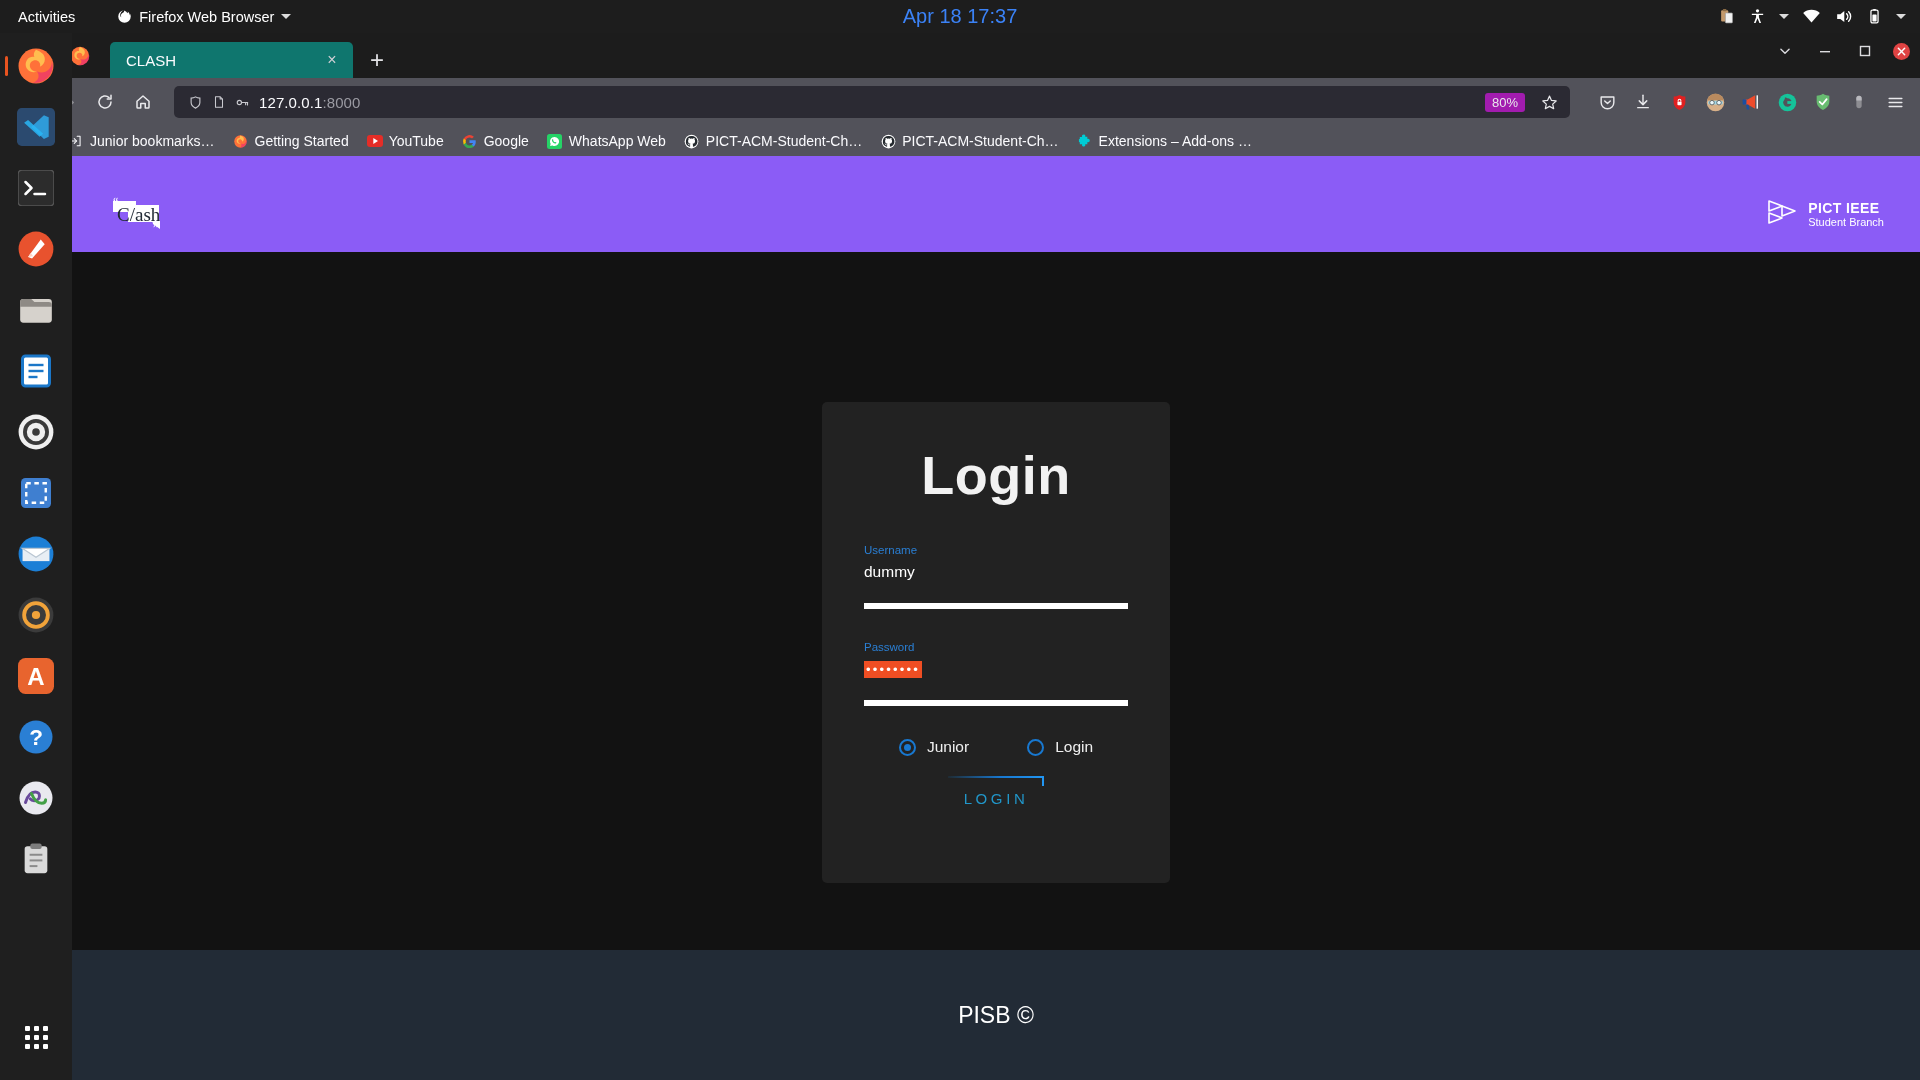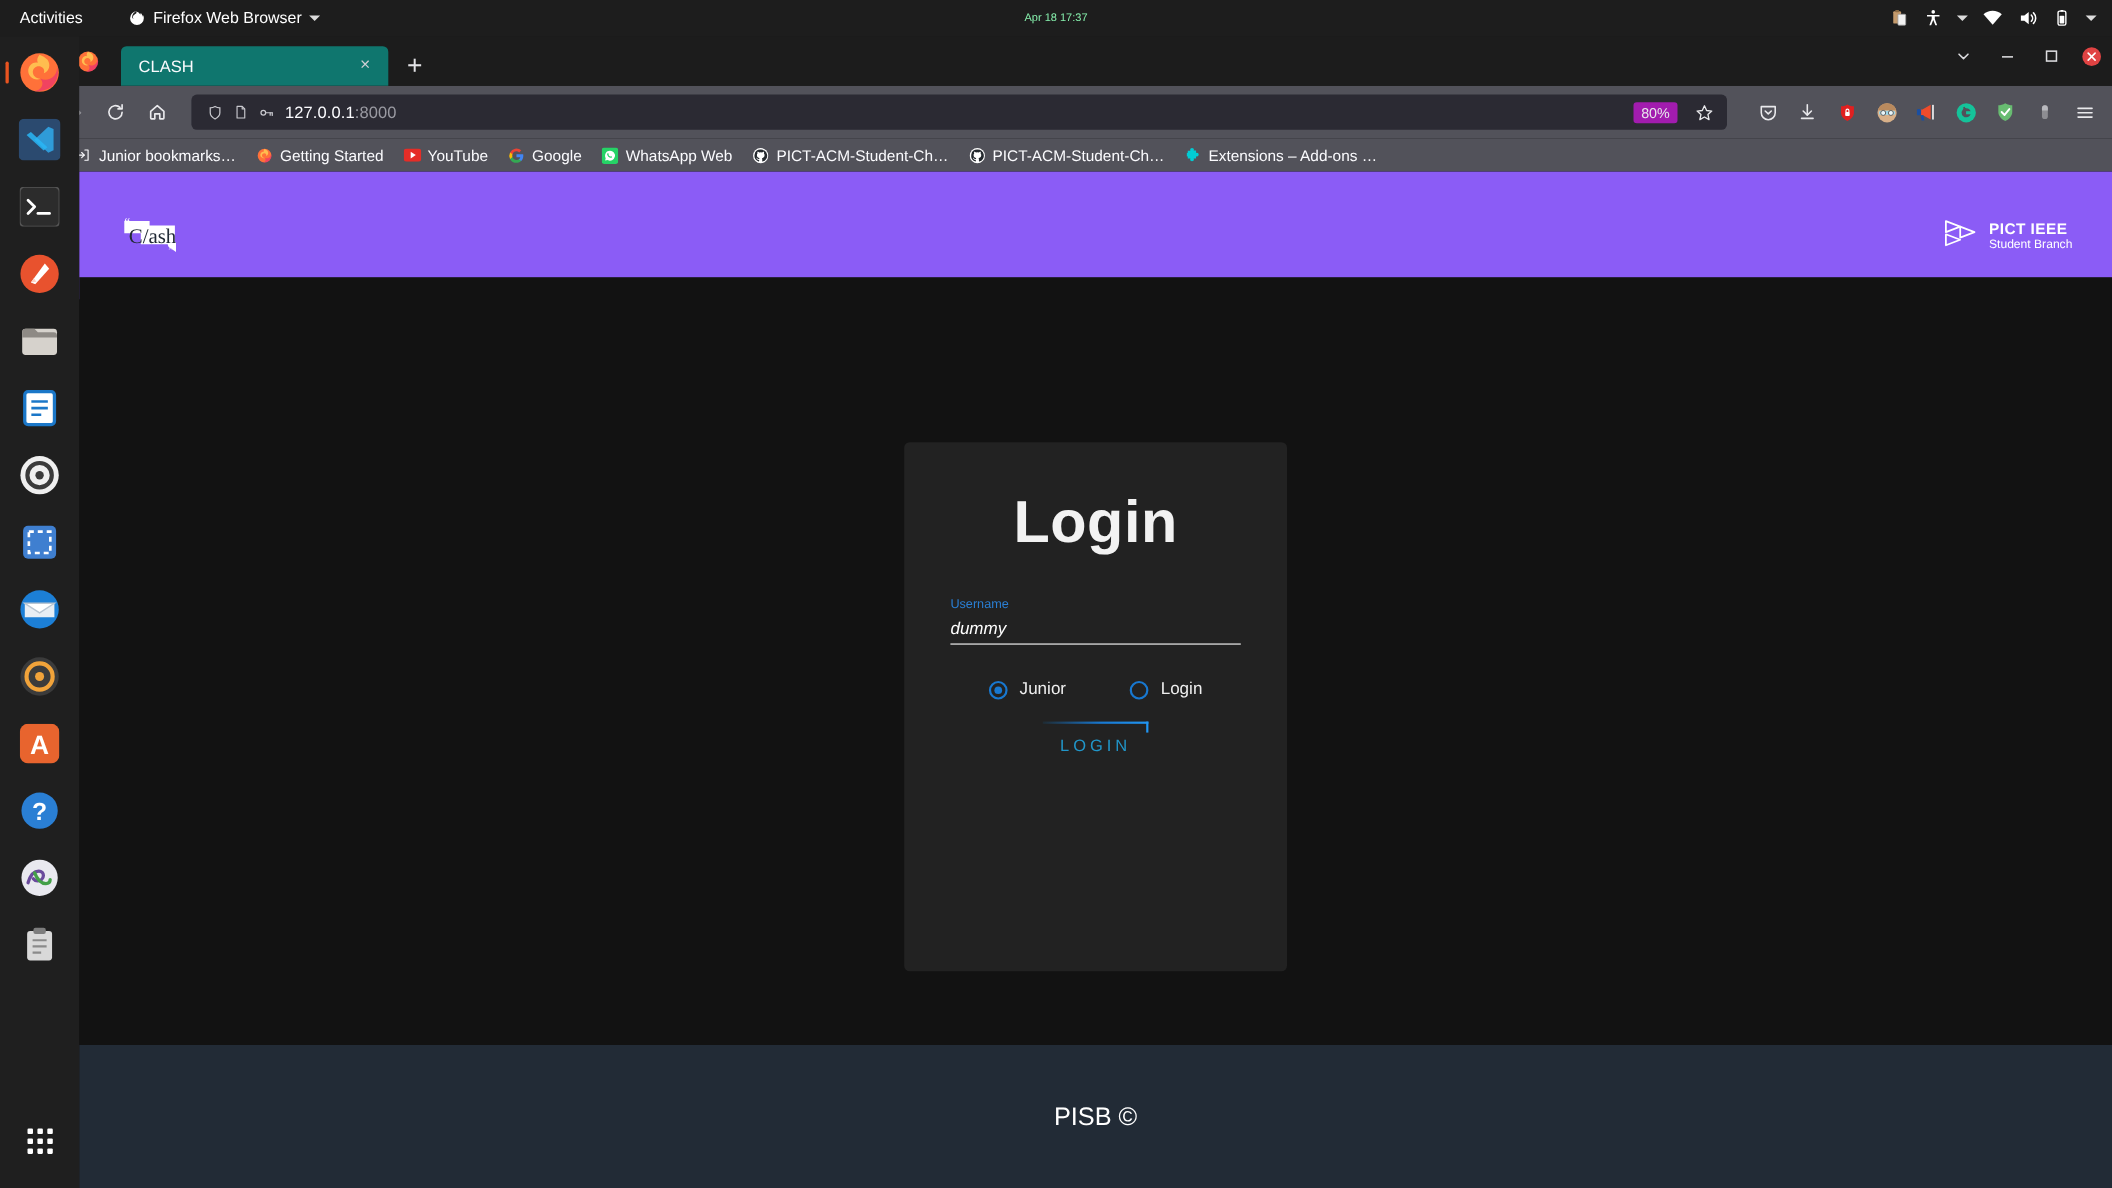--- a/index.html
+++ b/index.html
@@ -20,21 +20,21 @@
   #gnome-appmenu {
     margin-left:42px; display:flex; align-items:center; gap:7px; color:#ffffff;
   }
   .ff-mini { width:15px; height:15px; display:block; }
   .caret-d {
     width:0;height:0;border-left:5px solid transparent;border-right:5px solid transparent;
     border-top:5px solid #dcdcdc; display:inline-block;
   }
   #gnome-clock {
     position:absolute; left:50%; transform:translateX(-50%);
-    color:#86efac; font-size:10px;
+    color:#3b82f6; font-size:20px;
   }
   #gnome-tray {
     position:absolute; right:14px; display:flex; align-items:center; gap:13px;
   }
   #gnome-tray .tico { display:flex; align-items:center; }
 
   
   #ff-window { position:absolute; left:0; top:33px; width:1920px; height:1047px; background:#1c1c1c; }
 
   
@@ -106,21 +106,21 @@
     width:348px; min-height:481px; background:#222222; border-radius:5px;
     padding:42px 42px 0 42px;
   }
   #login-title {
     text-align:center; color:#f2f2f2; font-size:54px; font-weight:bold; letter-spacing:.5px;
     margin-bottom:38px;
   }
   .field { margin-bottom:32px; }
   .field-label { color:#2a7fd4; font-size:11.5px; margin-bottom:7px; }
   .field-input {
-    border-bottom:1px solid #ffffff; padding-bottom:4px; font-size:15.5px; color:#ffffff; min-height:22px;font-style:italic;
+    border-bottom:6px solid #ffffff; padding-bottom:22px; font-size:15.5px; color:#ffffff; min-height:22px;
   }
   .pwd-sel { background:#f04e23; color:#ffffff; letter-spacing:2.2px; font-size:13px; padding:1px 2px; }
   #role-row { display:flex; justify-content:center; gap:58px; margin:28px 0 20px; }
   .radio-opt { display:flex; align-items:center; gap:11px; color:#efefef; font-size:15.5px; }
   .rdo { width:17px;height:17px;border-radius:50%;border:2px solid #1878d0; position:relative; }
   .rdo.on::after {
     content:""; position:absolute; left:3px; top:3px; width:7px;height:7px;border-radius:50%;
     background:#1878d0;
   }
   #login-btn-wrap { display:flex; justify-content:center; margin-top:16px; }
@@ -490,20 +490,24 @@
 
     <div id="body-area">
       <form id="login-card">
         <div id="login-title">Login</div>
 
         <div class="field">
           <div class="field-label">Username</div>
           <div class="field-input" placeholder="">dummy</div>
         </div>
 
+        <div class="field">
+          <div class="field-label">Password</div>
+          <div class="field-input" placeholder=""><span class="pwd-sel">••••••••</span></div>
+        </div>
 
         <div id="role-row">
           <label class="radio-opt">
             <span class="rdo on"></span>
             <span>Junior</span>
           </label>
           <label class="radio-opt">
             <span class="rdo"></span>
             <span>Login</span>
           </label>

